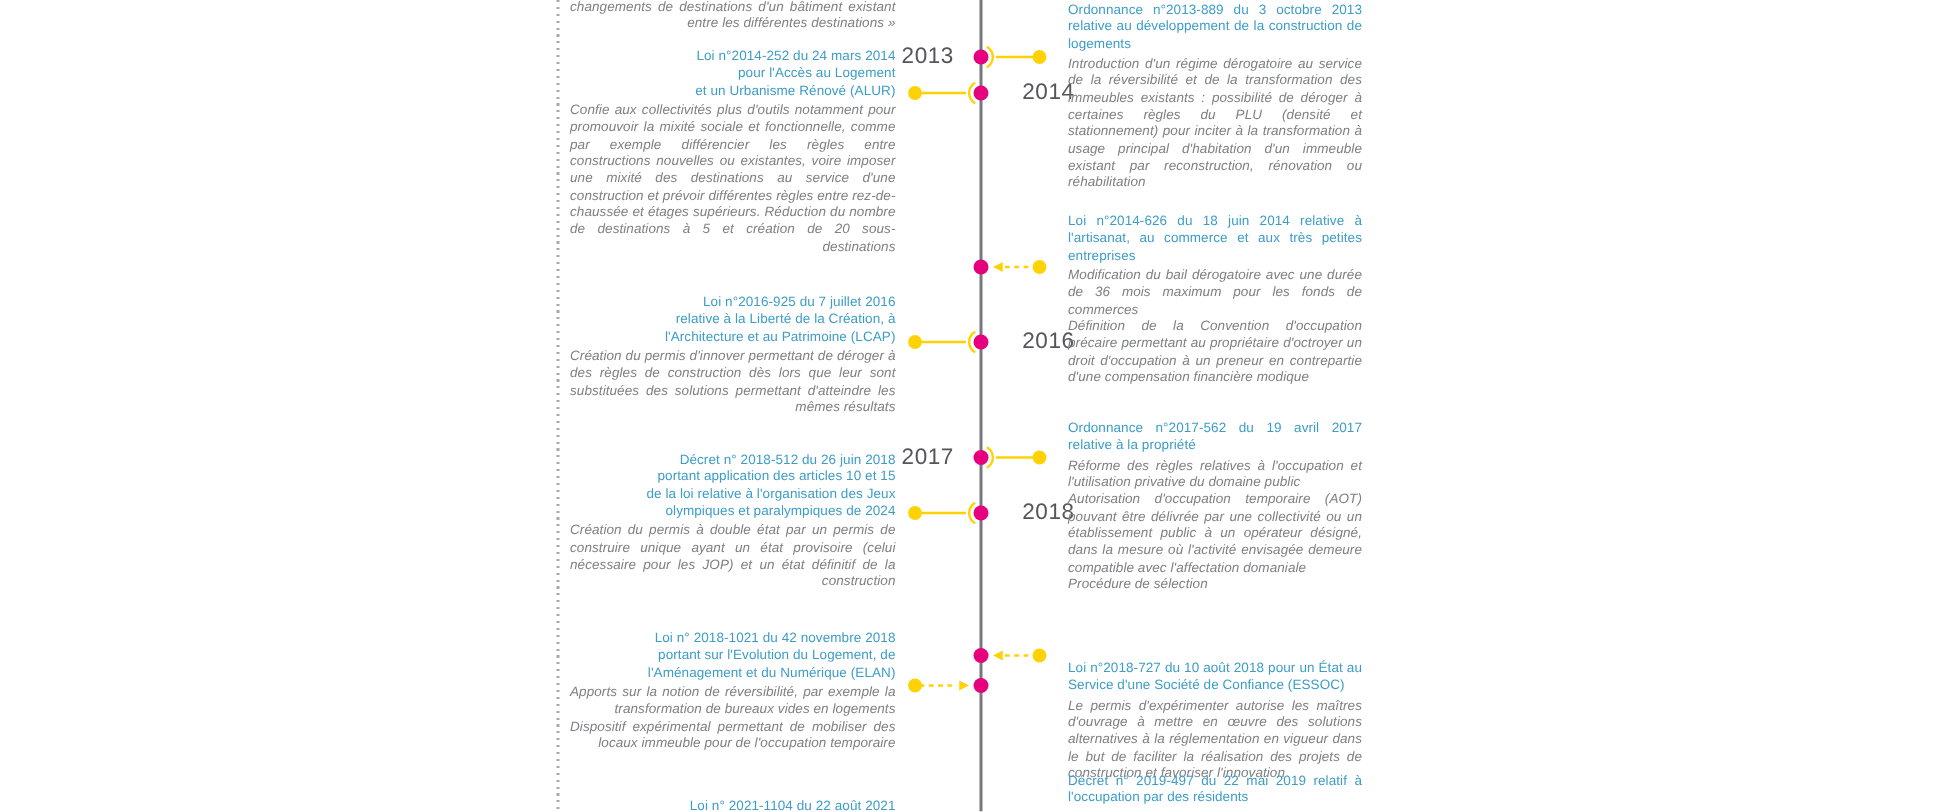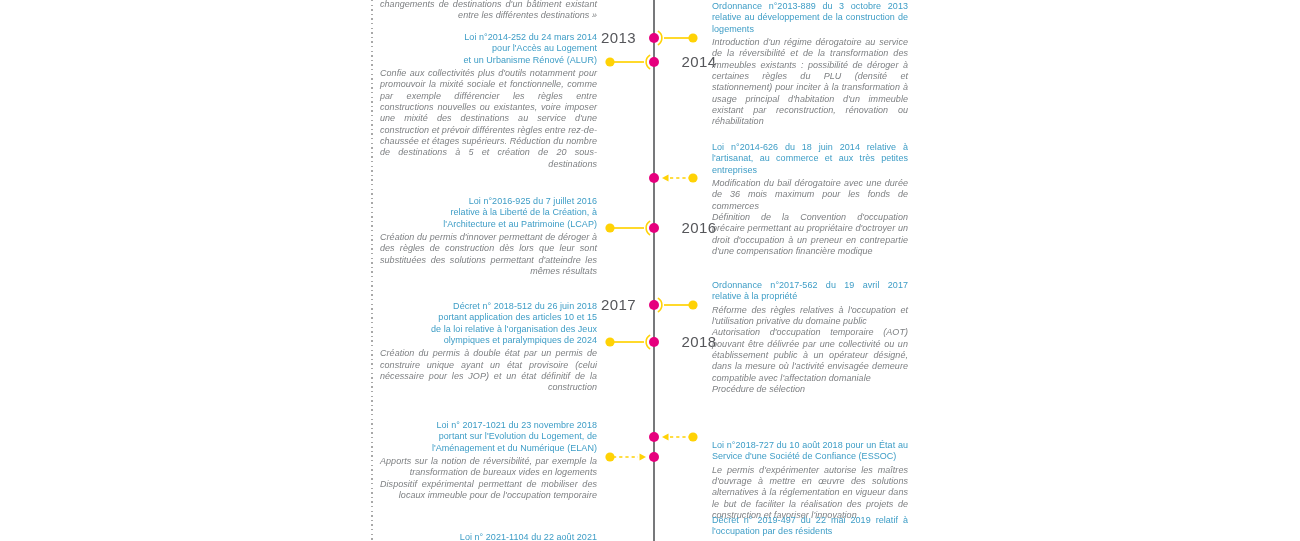--- a/index.html
+++ b/index.html
@@ -120,21 +120,21 @@
 
 <div class="entry left-col" style="top:301px">
   <div class="law-title">Décret n° 2018-512 du 26 juin 2018
 portant application des articles 10 et 15
 de la loi relative à l'organisation des Jeux
 olympiques et paralympiques de 2024</div>
   <div class="law-para">Création du permis à double état par un permis de construire unique ayant un état provisoire (celui nécessaire pour les JOP) et un état définitif de la construction</div>
 </div>
 
 <div class="entry left-col" style="top:420px">
-  <div class="law-title">Loi n° 2017-1021 du 23 novembre 2018
+  <div class="law-title">Loi n° 2018-1021 du 42 novembre 2018
 portant sur l'Evolution du Logement, de
 l'Aménagement et du Numérique (ELAN)</div>
   <div class="law-para">Apports sur la notion de réversibilité, par exemple la transformation de bureaux vides en logements</div>
   <div class="law-para">Dispositif expérimental permettant de mobiliser des locaux immeuble pour de l'occupation temporaire</div>
 </div>
 
 <div class="entry left-col" style="top:532px">
   <div class="law-title">Loi n° 2021-1104 du 22 août 2021</div>
 </div>
 

